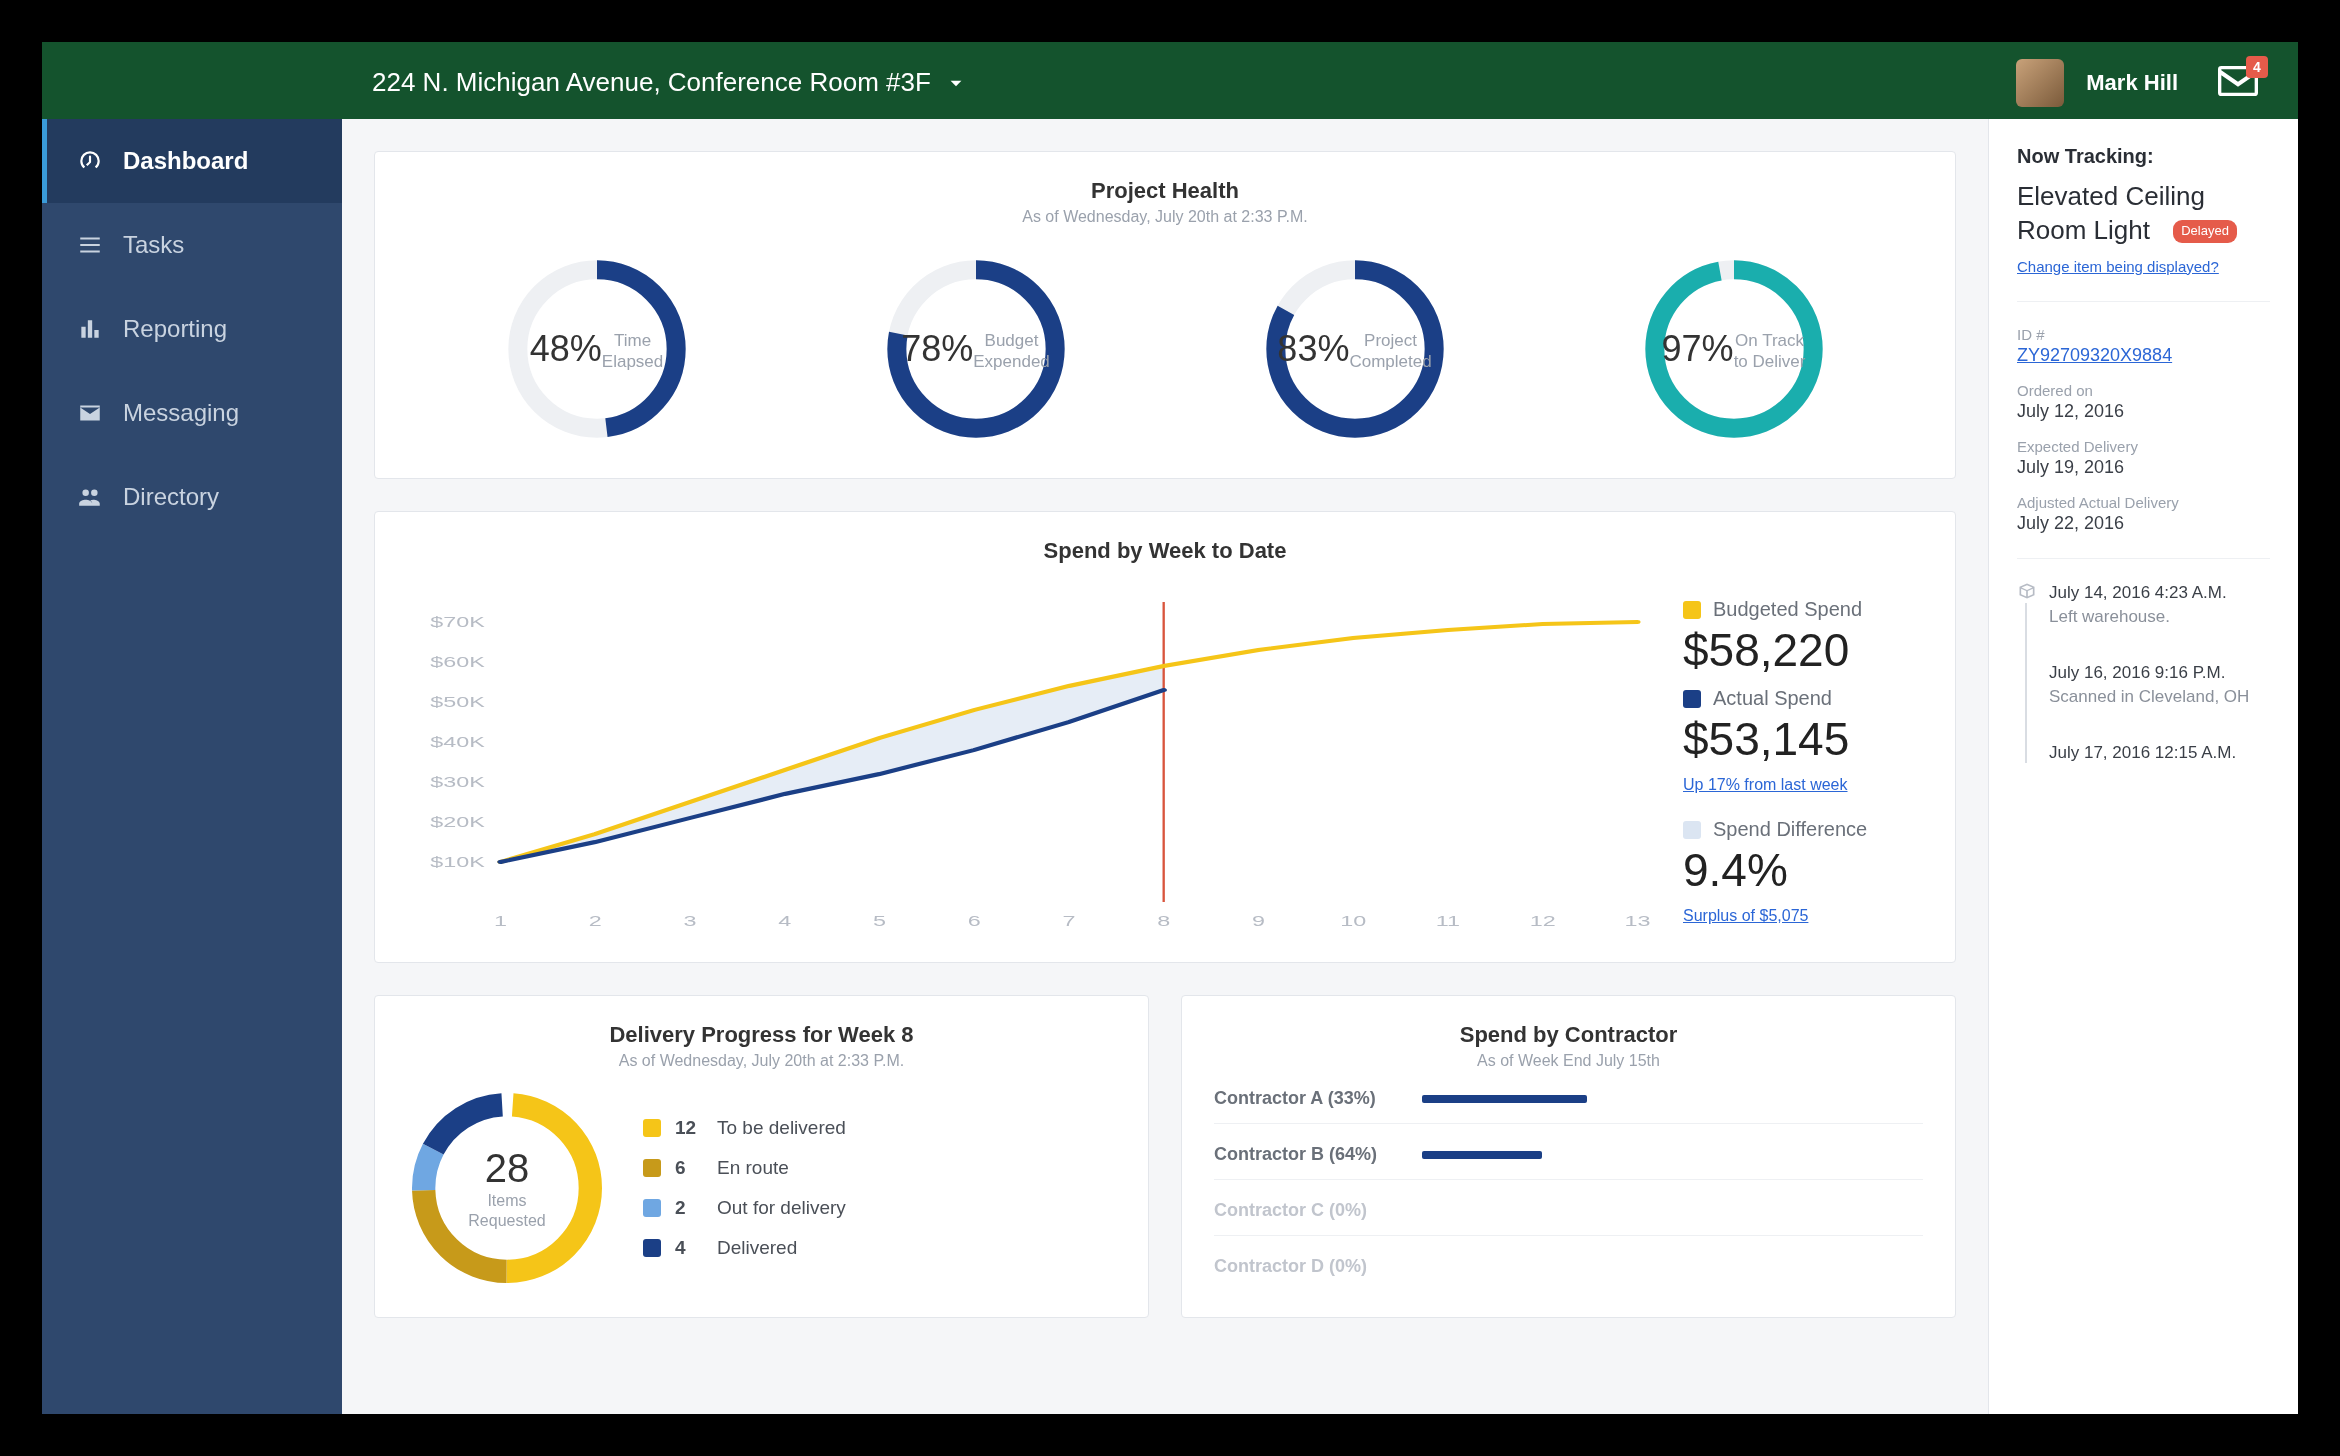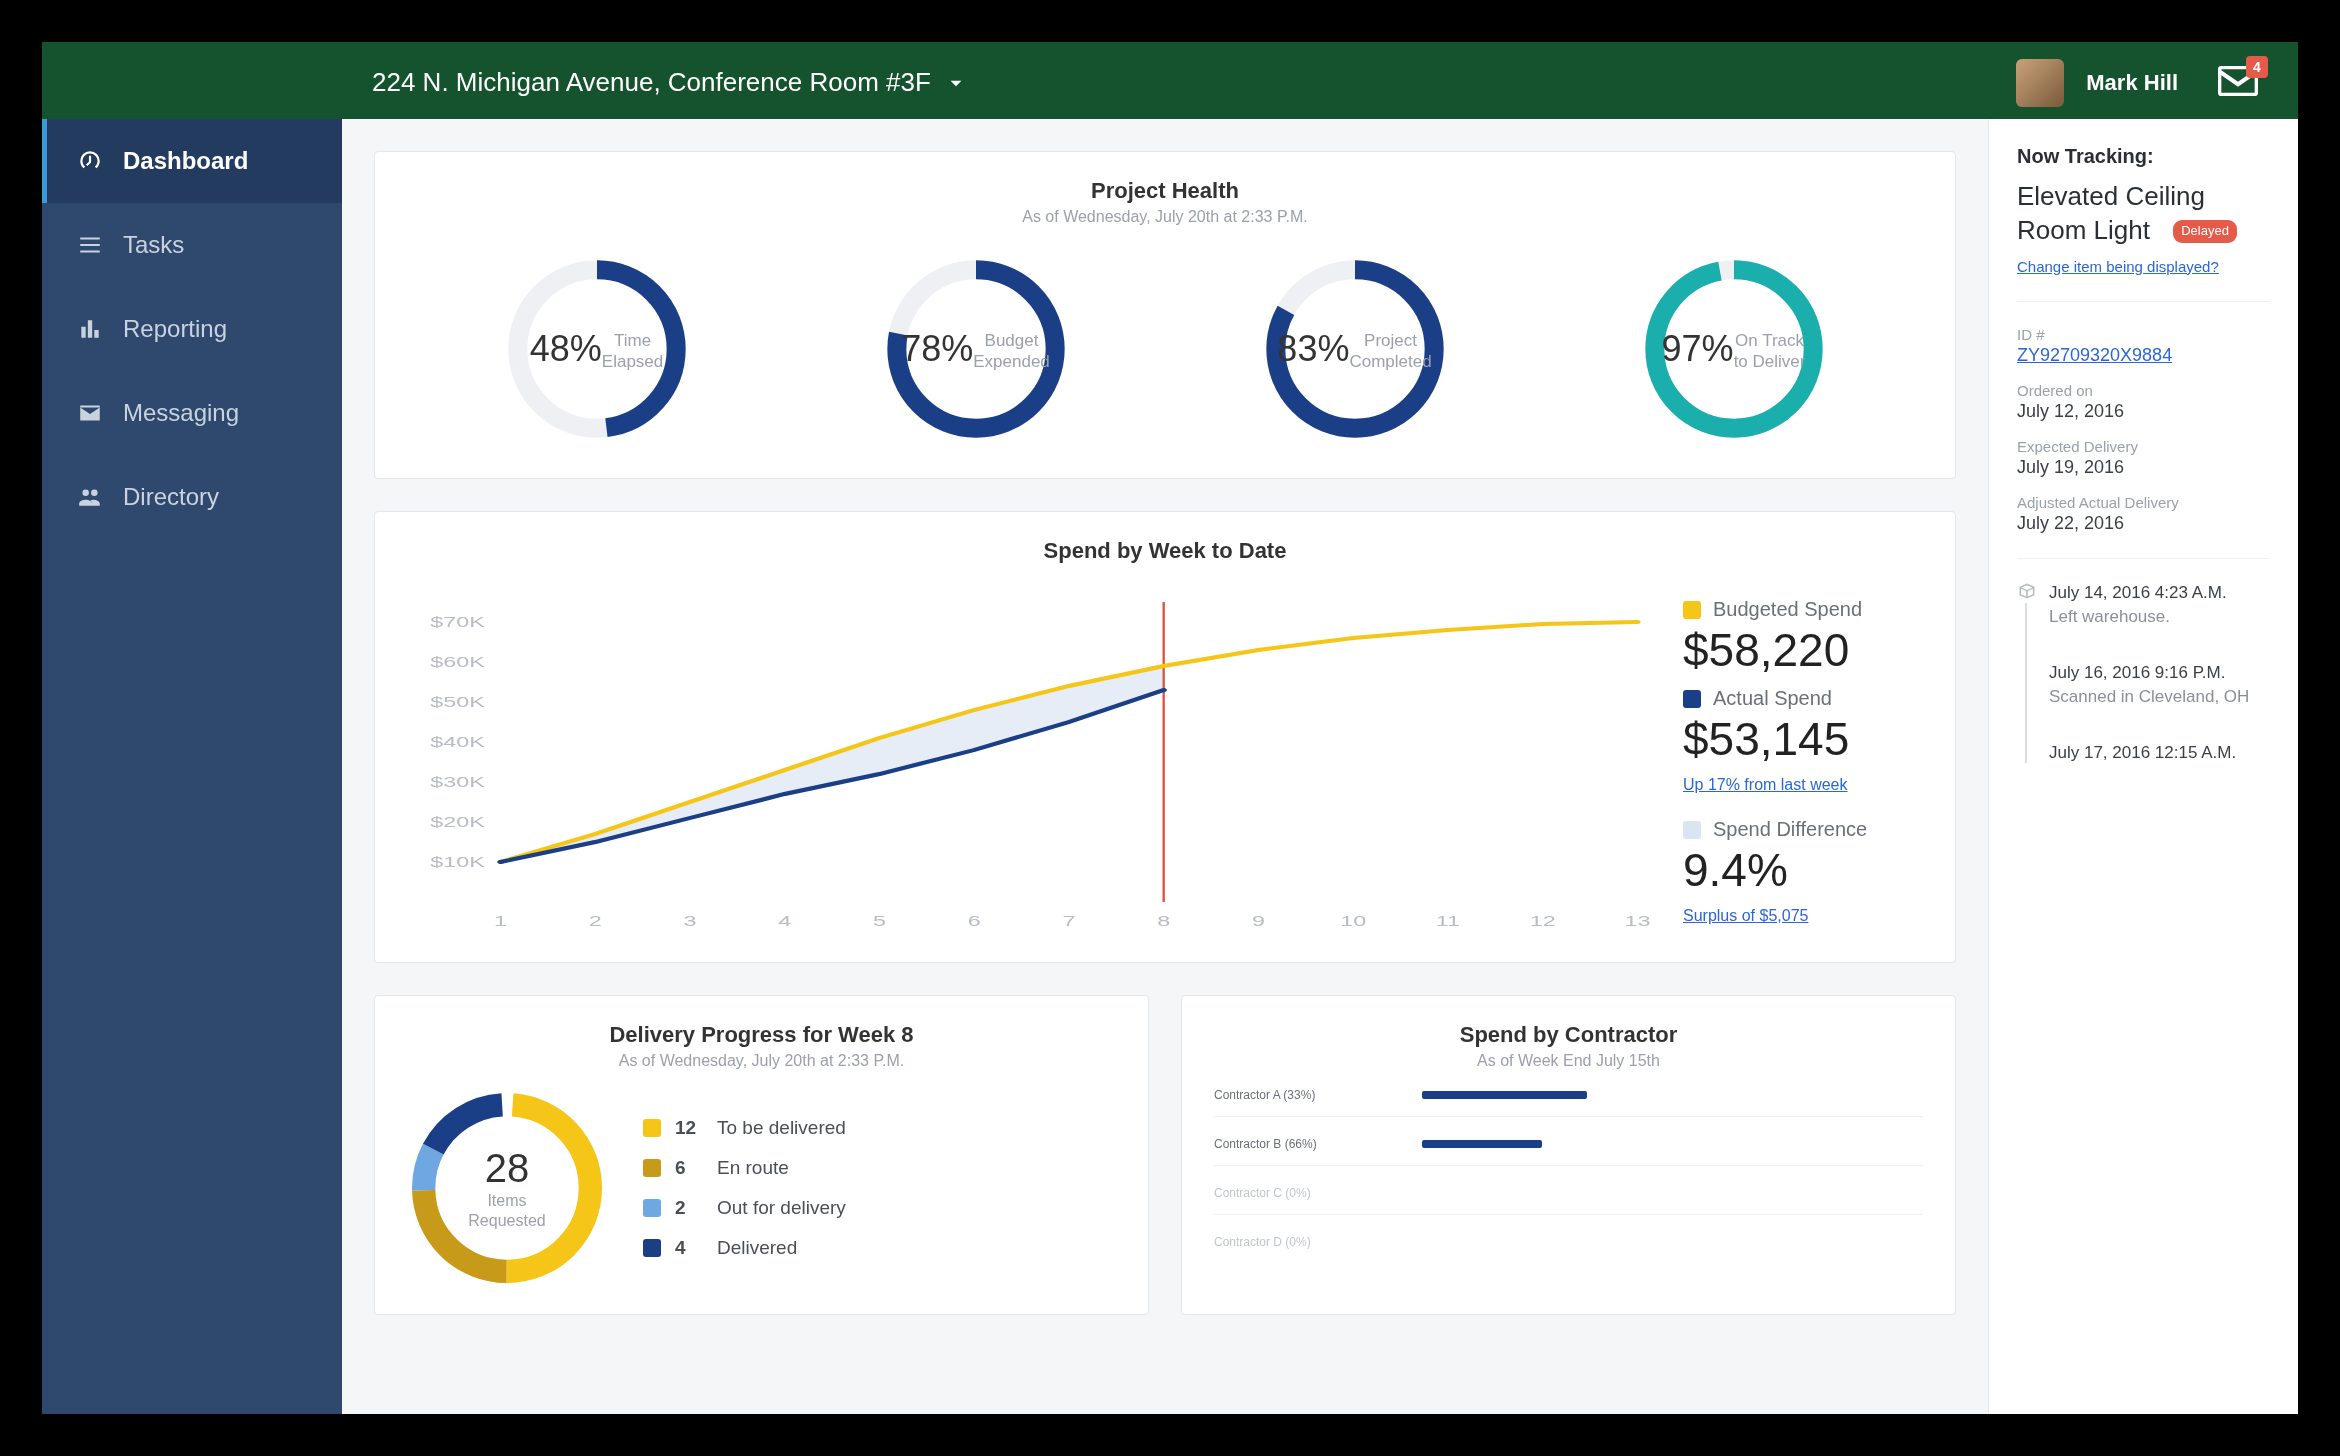--- a/index.html
+++ b/index.html
@@ -192,21 +192,21 @@
   }
   .delivery-total { font-size: 40px; font-weight: 300; color: #333; }
   .delivery-lab { font-size: 16px; color: #9aa1ac; line-height: 1.2; text-align: center; }
   .delivery-legend { display: flex; flex-direction: column; gap: 18px; }
   .dl-row { display: flex; align-items: center; gap: 14px; font-size: 19px; color: #4a4f57; }
   .dl-row .num { font-weight: 600; width: 28px; }
   
   .contractor-list { display: flex; flex-direction: column; gap: 20px; margin-top: 10px; }
   .ct-row { display: flex; align-items: center; gap: 18px; border-bottom: 1px solid #eef0f3; padding-bottom: 14px; }
   .ct-row:last-child { border-bottom: none; }
-  .ct-label { font-size: 12px; color: #6a7079; width: 190px; }
+  .ct-label { font-size: 18px; color: #6a7079; width: 190px; font-weight: bold; }
   .ct-label.inactive { color: #c1c5cd; }
   .ct-bar-track { flex: 1; height: 8px; background: transparent; position: relative; }
   .ct-bar { height: 8px; background: #1b3f86; border-radius: 2px; }
   
   .right-panel {
     width: 310px;
     border-left: 1px solid #e3e6eb;
     background: #fff;
     padding: 26px 28px;
     font-size: 18px;
@@ -484,21 +484,21 @@
         <div class="card-title" style="font-weight:600;">Spend by Contractor</div>
         <div class="card-sub">As of Week End July 15th</div>
         <div class="contractor-list" id="contractor-list">
                   <div class="ct-row">
       <div class="ct-label ">Contractor A (33%)</div>
       <div class="ct-bar-track">
         <div class="ct-bar" style="width:33%"></div>
       </div>
                   </div>
                   <div class="ct-row">
-      <div class="ct-label ">Contractor B (66%)</div>
+      <div class="ct-label ">Contractor B (64%)</div>
       <div class="ct-bar-track">
         <div class="ct-bar" style="width:24%"></div>
       </div>
                   </div>
                   <div class="ct-row">
       <div class="ct-label inactive">Contractor C (0%)</div>
       <div class="ct-bar-track">
         <div class="ct-bar" style="width:0%"></div>
       </div>
                   </div>

